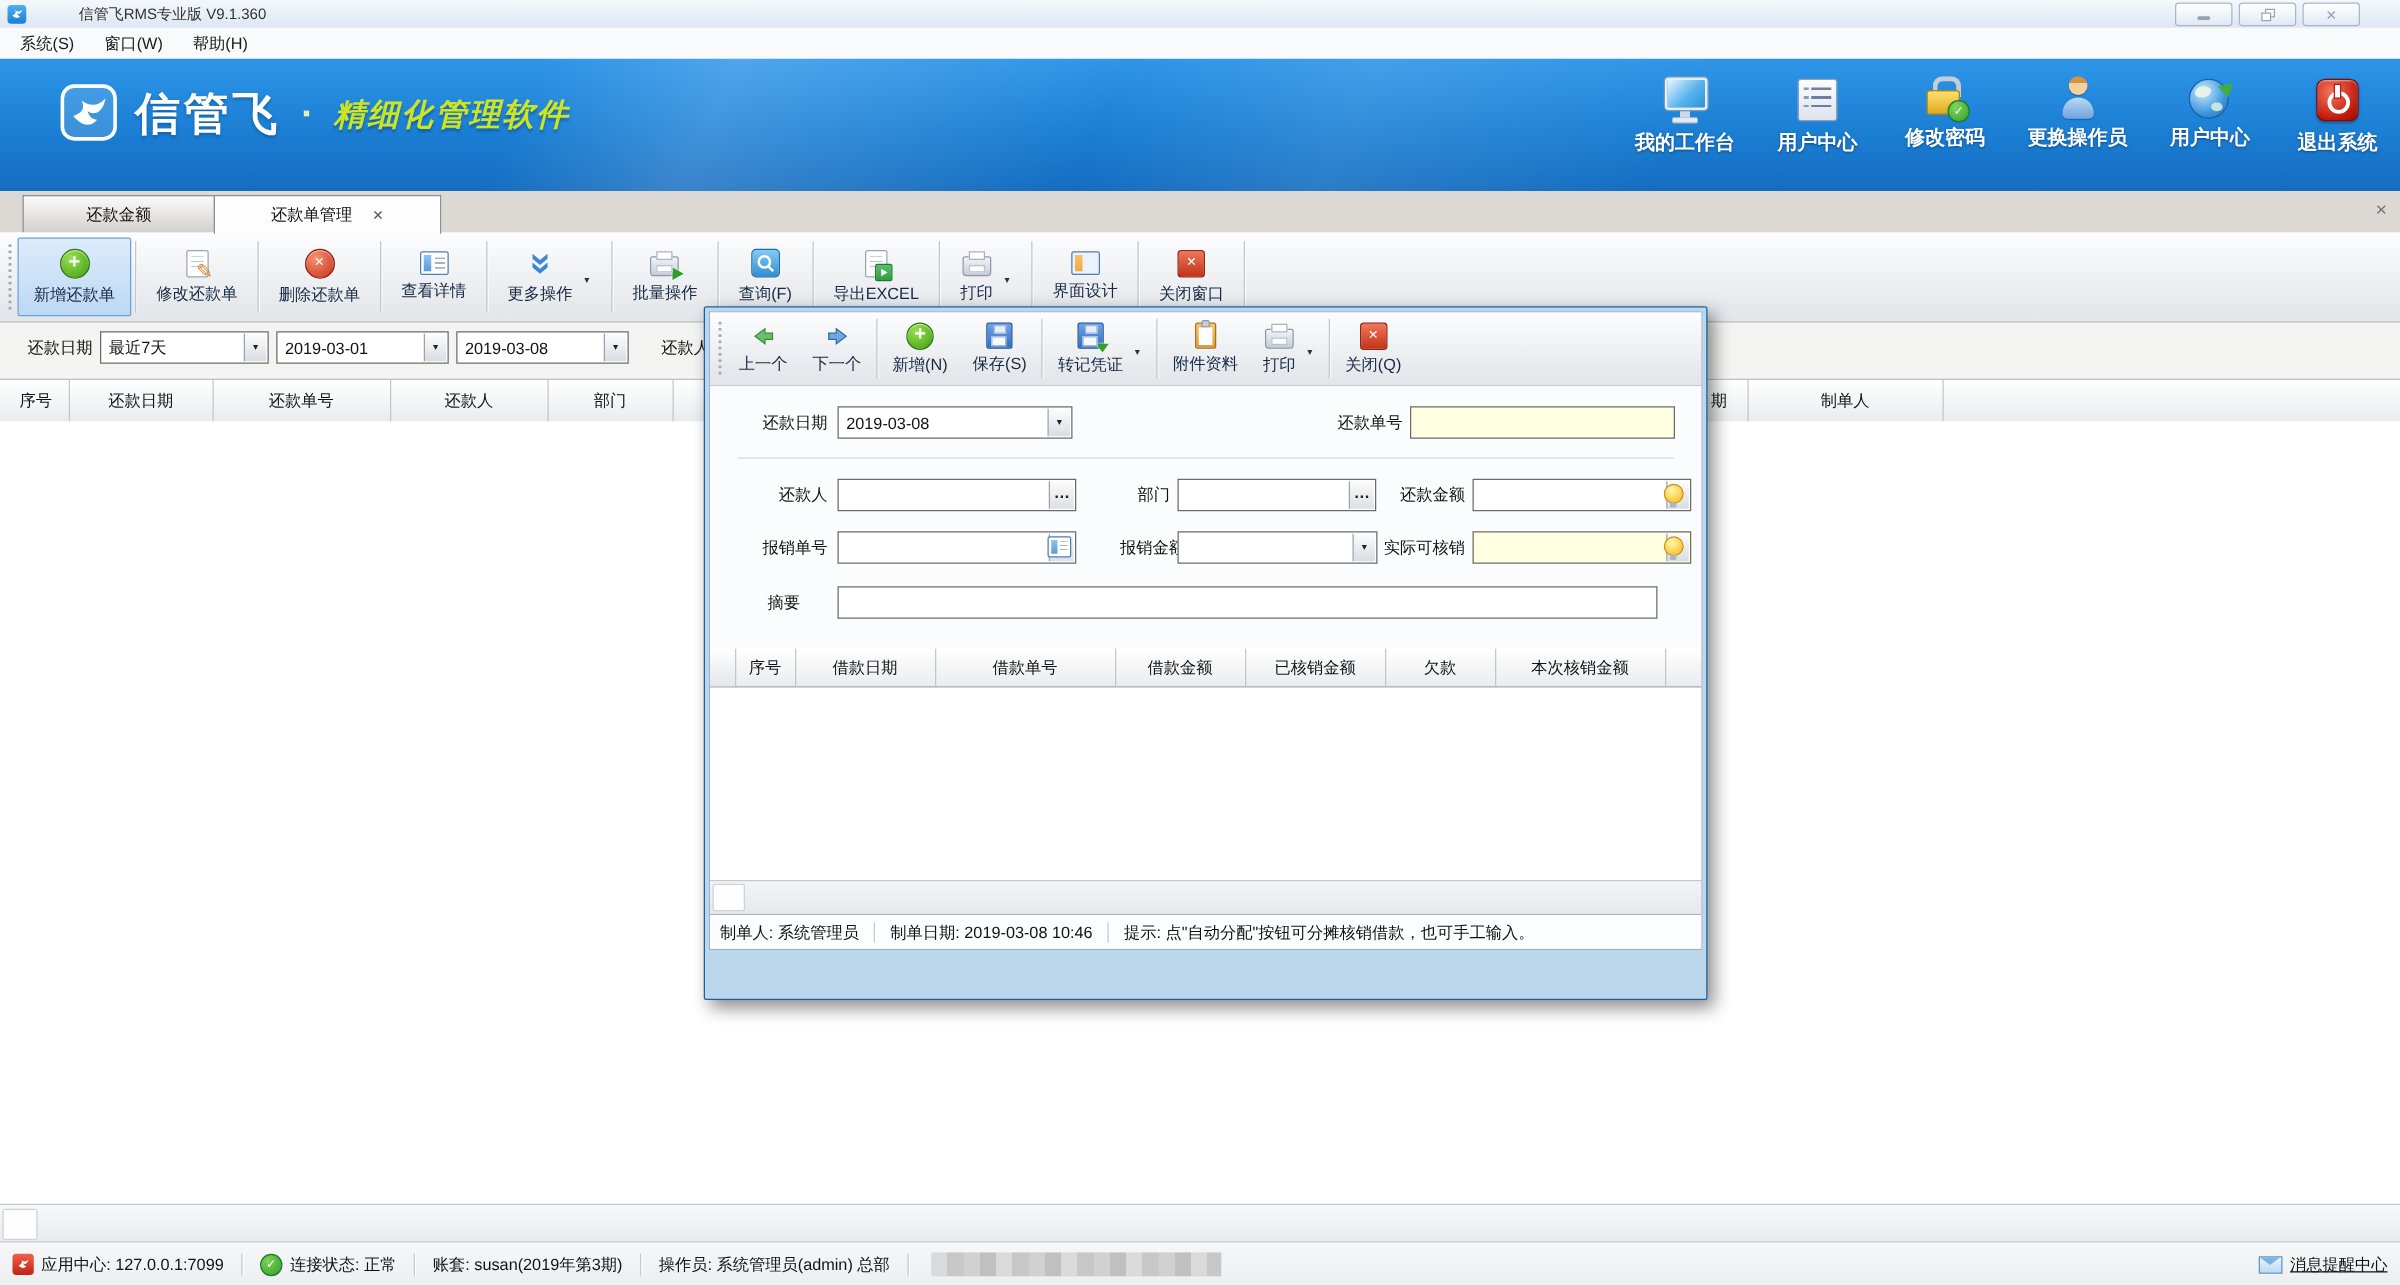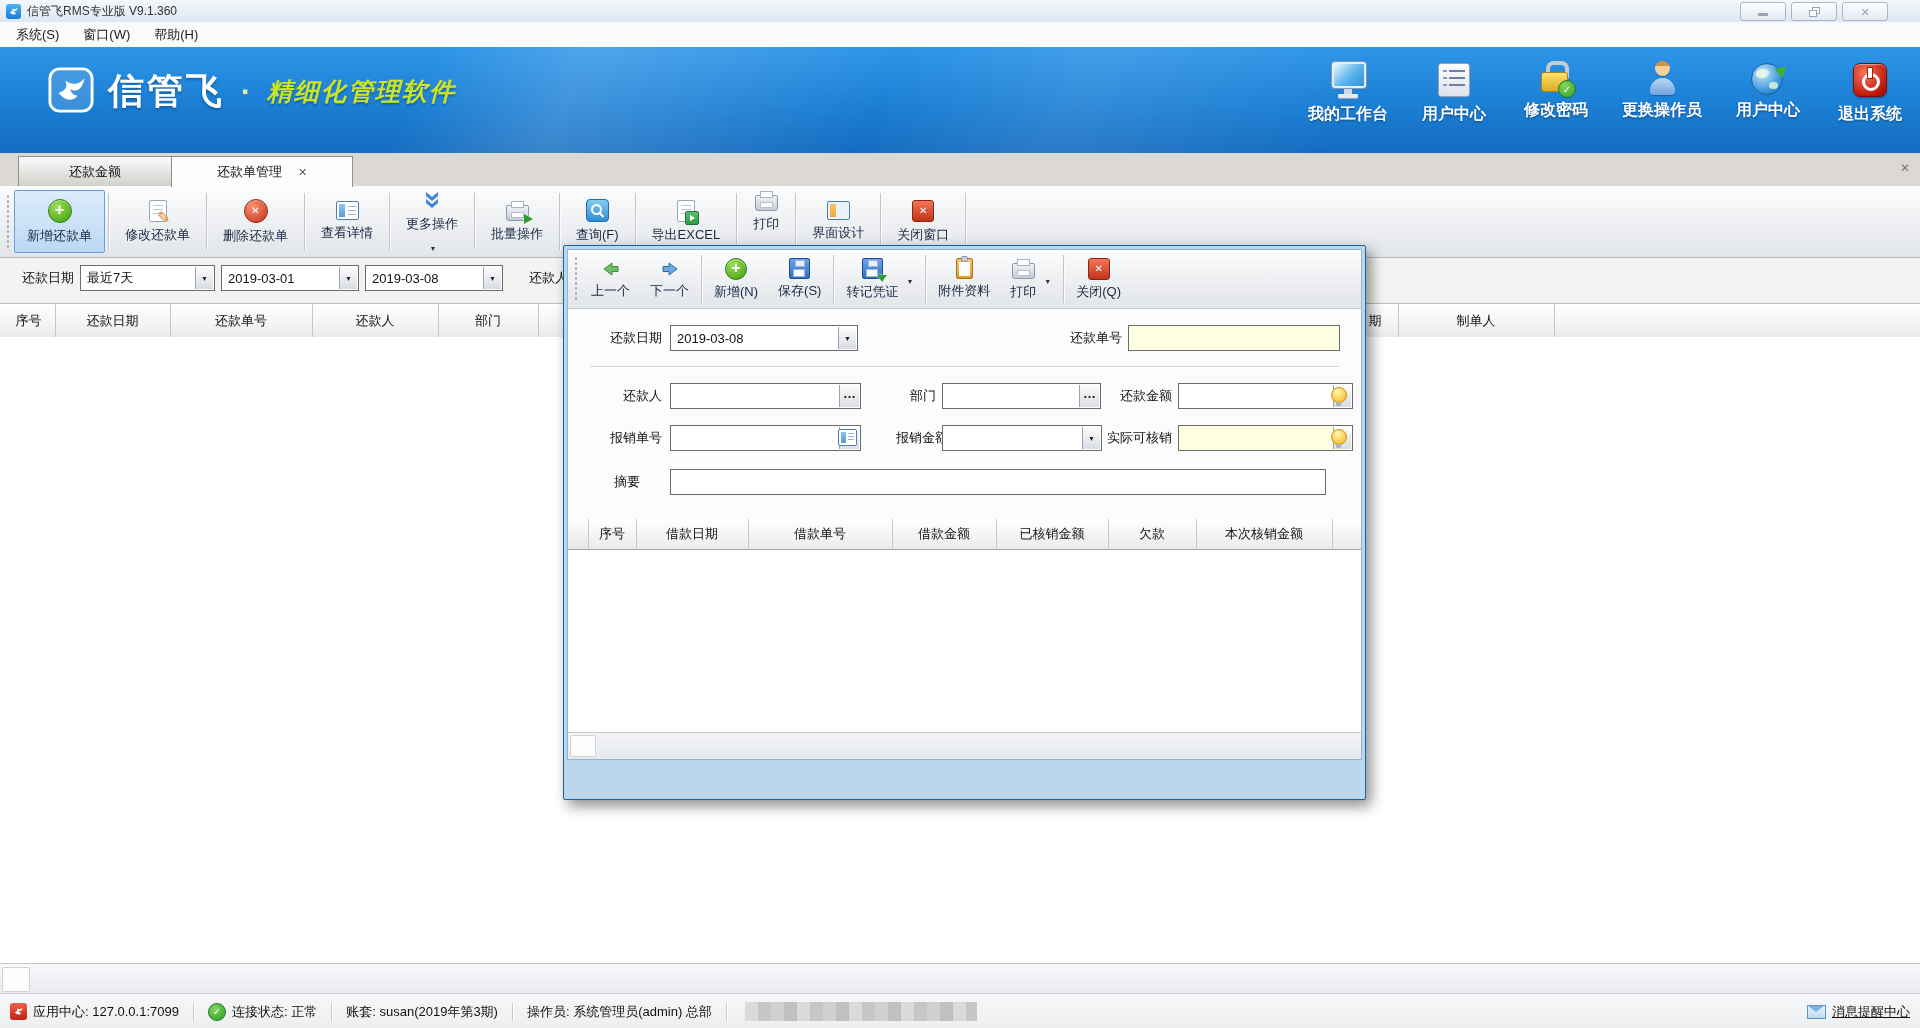--- a/index.html
+++ b/index.html
@@ -2,21 +2,21 @@
 <html><head>
 <meta charset="utf-8">
 <style>
   html,body{margin:0;padding:0;}
   body{width:1920px;height:1028px;position:relative;overflow:hidden;background:#fff;
        font-family:"Liberation Sans","DejaVu Sans",sans-serif;font-size:13px;color:#111;
        -webkit-font-smoothing:antialiased;}
   .abs{position:absolute;}
   
   .titlebar{left:0;top:0;right:0;height:22px;background:linear-gradient(#f4f8fc,#dde7f3);
-            border-bottom:1px solid #c3cfdd;display:flex;align-items:center;padding-left:6px;}
+            border-bottom:1px solid #c3cfdd;display:flex;align-items:center;padding-left:6px;gap:36px;}
   .titlebar .apptitle{font-size:12px;color:#333;margin-left:6px;}
   .appico{width:15px;height:15px;border-radius:3px;background:linear-gradient(#4fb0f0,#1a7ed6);
           display:flex;align-items:center;justify-content:center;flex:none;}
   .appico svg{display:block;}
   .wctrls{position:absolute;right:32px;top:2px;display:flex;gap:5px;}
   .wbtn{width:44px;height:17px;border:1px solid #aab6c6;border-radius:3px;
         background:linear-gradient(#ffffff,#e2e9f3);display:flex;align-items:center;justify-content:center;}
   .minbar{width:10px;height:3px;background:#97a2b2;margin-top:6px;border-radius:1px;}
   .rest{position:relative;width:11px;height:10px;}
   .rest::before{content:"";position:absolute;right:0;top:0;width:6px;height:5px;border:1px solid #97a2b2;background:#fff;}
@@ -86,21 +86,21 @@
            border-bottom:1px solid #b6bac0;display:flex;align-items:stretch;padding:2px 0 2px 2px;z-index:1;}
   .grip{width:5px;flex:none;margin:6px 3px;background-image:radial-gradient(circle,#9aa5b1 1px,transparent 1.3px);
         background-size:4px 5px;background-repeat:repeat-y;background-position:center top;}
   .tbtn{display:flex;flex-direction:column;align-items:center;justify-content:center;gap:4px;
         padding:3px 12px;margin:2px 1px;border:1px solid transparent;border-radius:2px;}
   .tbtn .tlabel{font-size:13px;color:#182743;white-space:nowrap;}
   .tbtn.sel{background:linear-gradient(#dcecfb,#bcd8f4);border:1px solid #6a9fd8;}
   .tb-sep{width:1px;background:#c3c7cc;box-shadow:1px 0 0 #fafafa;margin:5px 2px;}
   .tb-caret{align-self:center;margin-left:2px;}
   .tb-caret::before{content:"▼";font-size:7px;color:#333;}
-  .withcaret{flex-direction:column;gap:6px;}
+  .withcaret{flex-direction:row;gap:6px;}
   .withcaret .coltext{display:flex;flex-direction:column;align-items:center;gap:4px;}
   
   .ic{display:inline-flex;align-items:center;justify-content:center;position:relative;flex:none;}
   .s22{width:22px;height:22px;} .s20{width:20px;height:20px;} .s15{width:15px;height:15px;}
   .ic-circle{border-radius:50%;color:#fff;font-weight:700;}
   .ic-green{background:radial-gradient(circle at 35% 30%,#9ade52,#3f9d12);border:1px solid #2e7a0a;box-shadow:inset 0 1px 1px rgba(255,255,255,.6);}
   .ic-red{background:radial-gradient(circle at 35% 30%,#f7926f,#c62f1b);border:1px solid #8e1f10;box-shadow:inset 0 1px 1px rgba(255,255,255,.5);}
   .gplus::before{content:"+";font-size:16px;line-height:1;margin-top:-2px;}
   .gx::before{content:"✕";font-size:10px;line-height:1;}
   .gcheck::before{content:"✓";font-size:11px;line-height:1;}
@@ -569,15 +569,22 @@
       <span class="gh-cell" style="left:324px;width:104px;">借款金额</span>
       <span class="gh-cell" style="left:428px;width:112px;">已核销金额</span>
       <span class="gh-cell" style="left:540px;width:88px;">欠款</span>
       <span class="gh-cell" style="left:628px;width:136px;">本次核销金额</span>
     </div>
     <div class="dlg-gridbody"></div>
     <div class="dlg-hscroll">
       <span class="dlg-hthumb"></span>
     </div>
 
+    <div class="dlg-statusbar">
+      <span>制单人: 系统管理员</span>
+      <span class="dsb-sep"></span>
+      <span>制单日期: 2019-03-08 10:46</span>
+      <span class="dsb-sep"></span>
+      <span>提示: 点"自动分配"按钮可分摊核销借款，也可手工输入。</span>
+    </div>
 
   </div>
 </div>
 
 </body></html>

